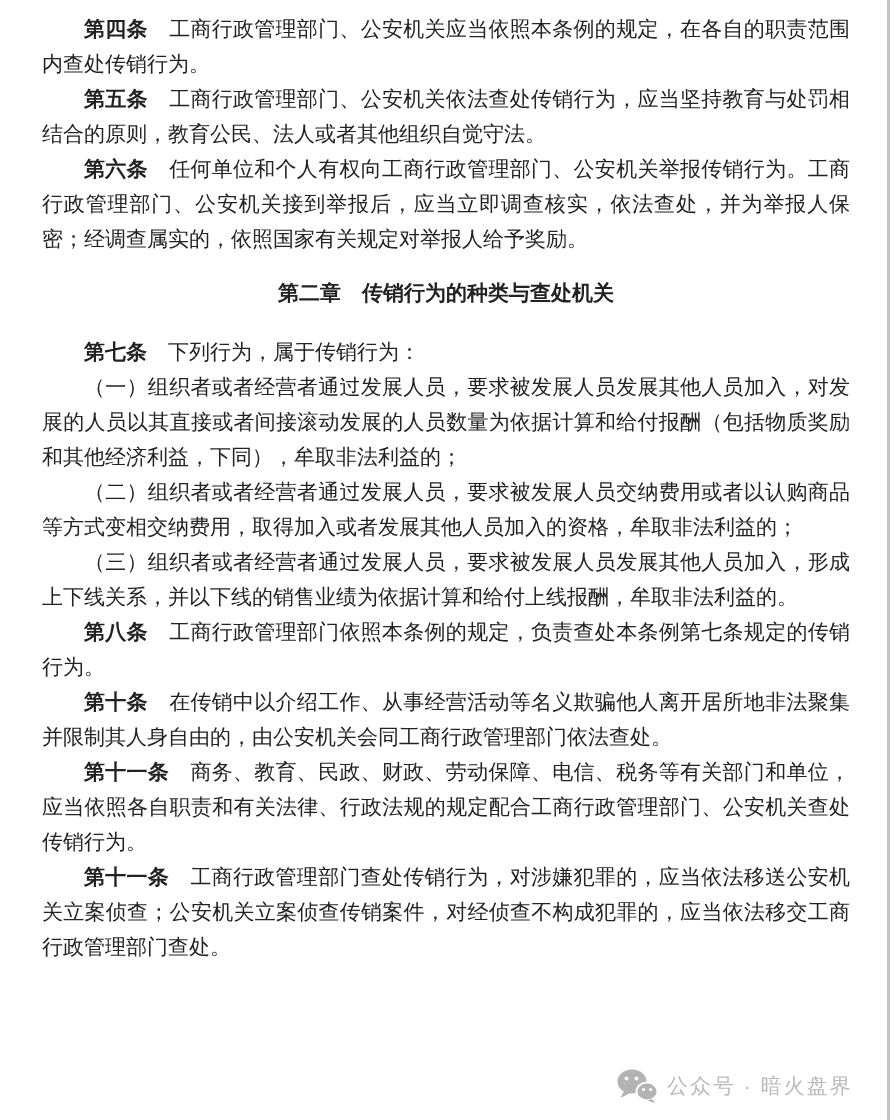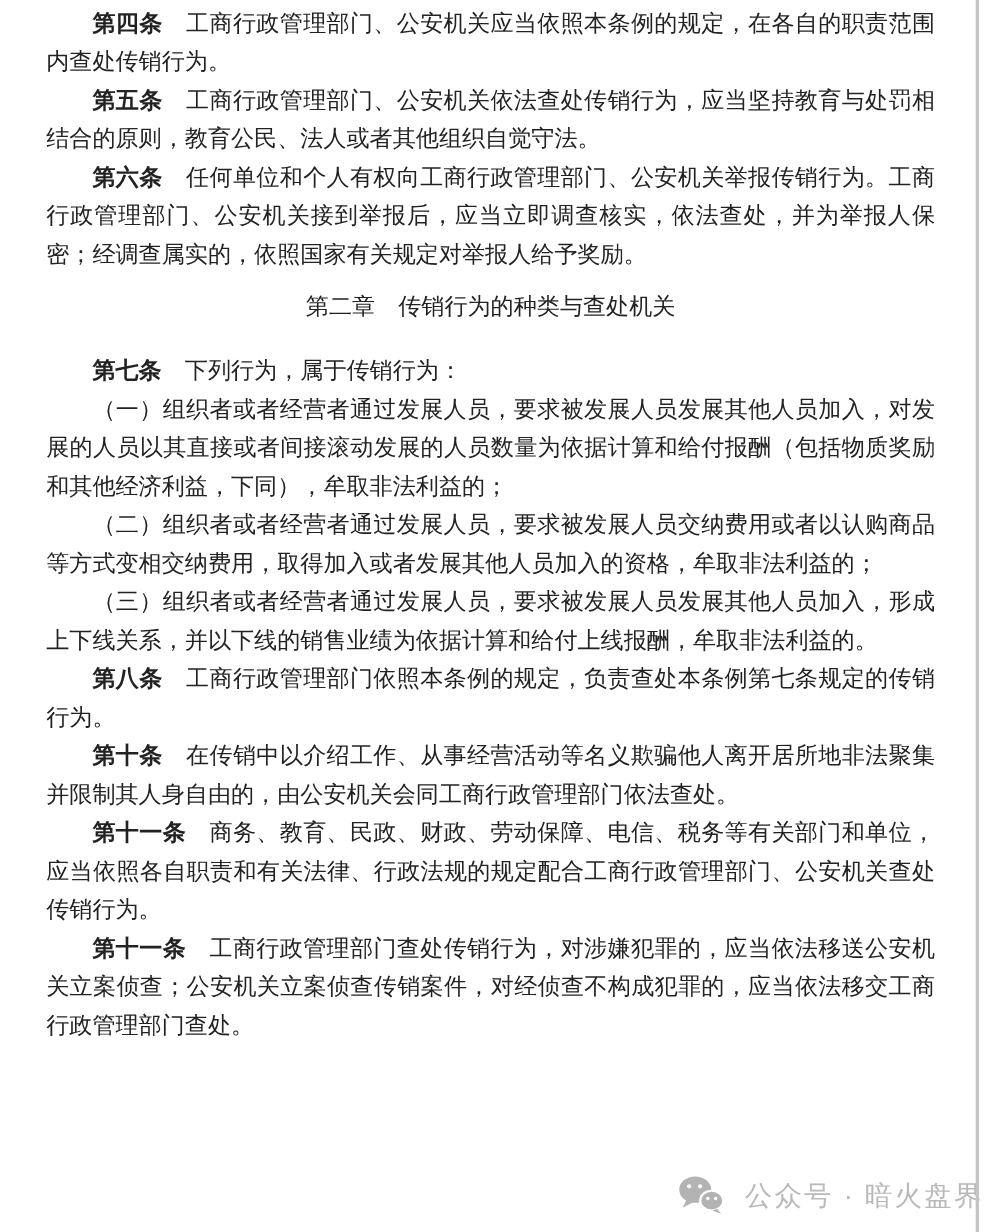--- a/index.html
+++ b/index.html
@@ -18,50 +18,50 @@
     width: 895px;
     height: 1120px;
     background: #ffffff;
   }
   .doc {
     position: absolute;
     top: 0;
     left: 0;
     width: 895px;
     box-sizing: border-box;
-    padding: 4px 45px 0 42px;
+    padding: 12px 45px 0 42px;
     font-size: 21px;
     line-height: 35px;
     color: #222222;
     text-align: justify;
   }
   .para {
     margin: 0;
     text-indent: 2em;
   }
   .para b {
     font-weight: bold;
   }
   .chapter {
-    margin: 12px 0 24px 0;
+    margin: 19px 0 24px 0;
     text-align: center;
     text-indent: 0;
     font-size: 21px;
-    font-weight: normal;
+    font-weight: bold;
   }
   .watermark {
     position: absolute;
     left: 616px;
     top: 1068px;
     height: 36px;
     display: flex;
     align-items: center;
-    gap: 19px;
+    gap: 9px;
     color: #b9b9b9;
-    font-size: 25px;
+    font-size: 21px;
     letter-spacing: 2px;
     white-space: nowrap;
     font-family: "Liberation Sans", "DejaVu Sans", sans-serif;
     pointer-events: none;
   }
   .watermark svg {
     flex: 0 0 auto;
     display: block;
   }
   .page-edge {

